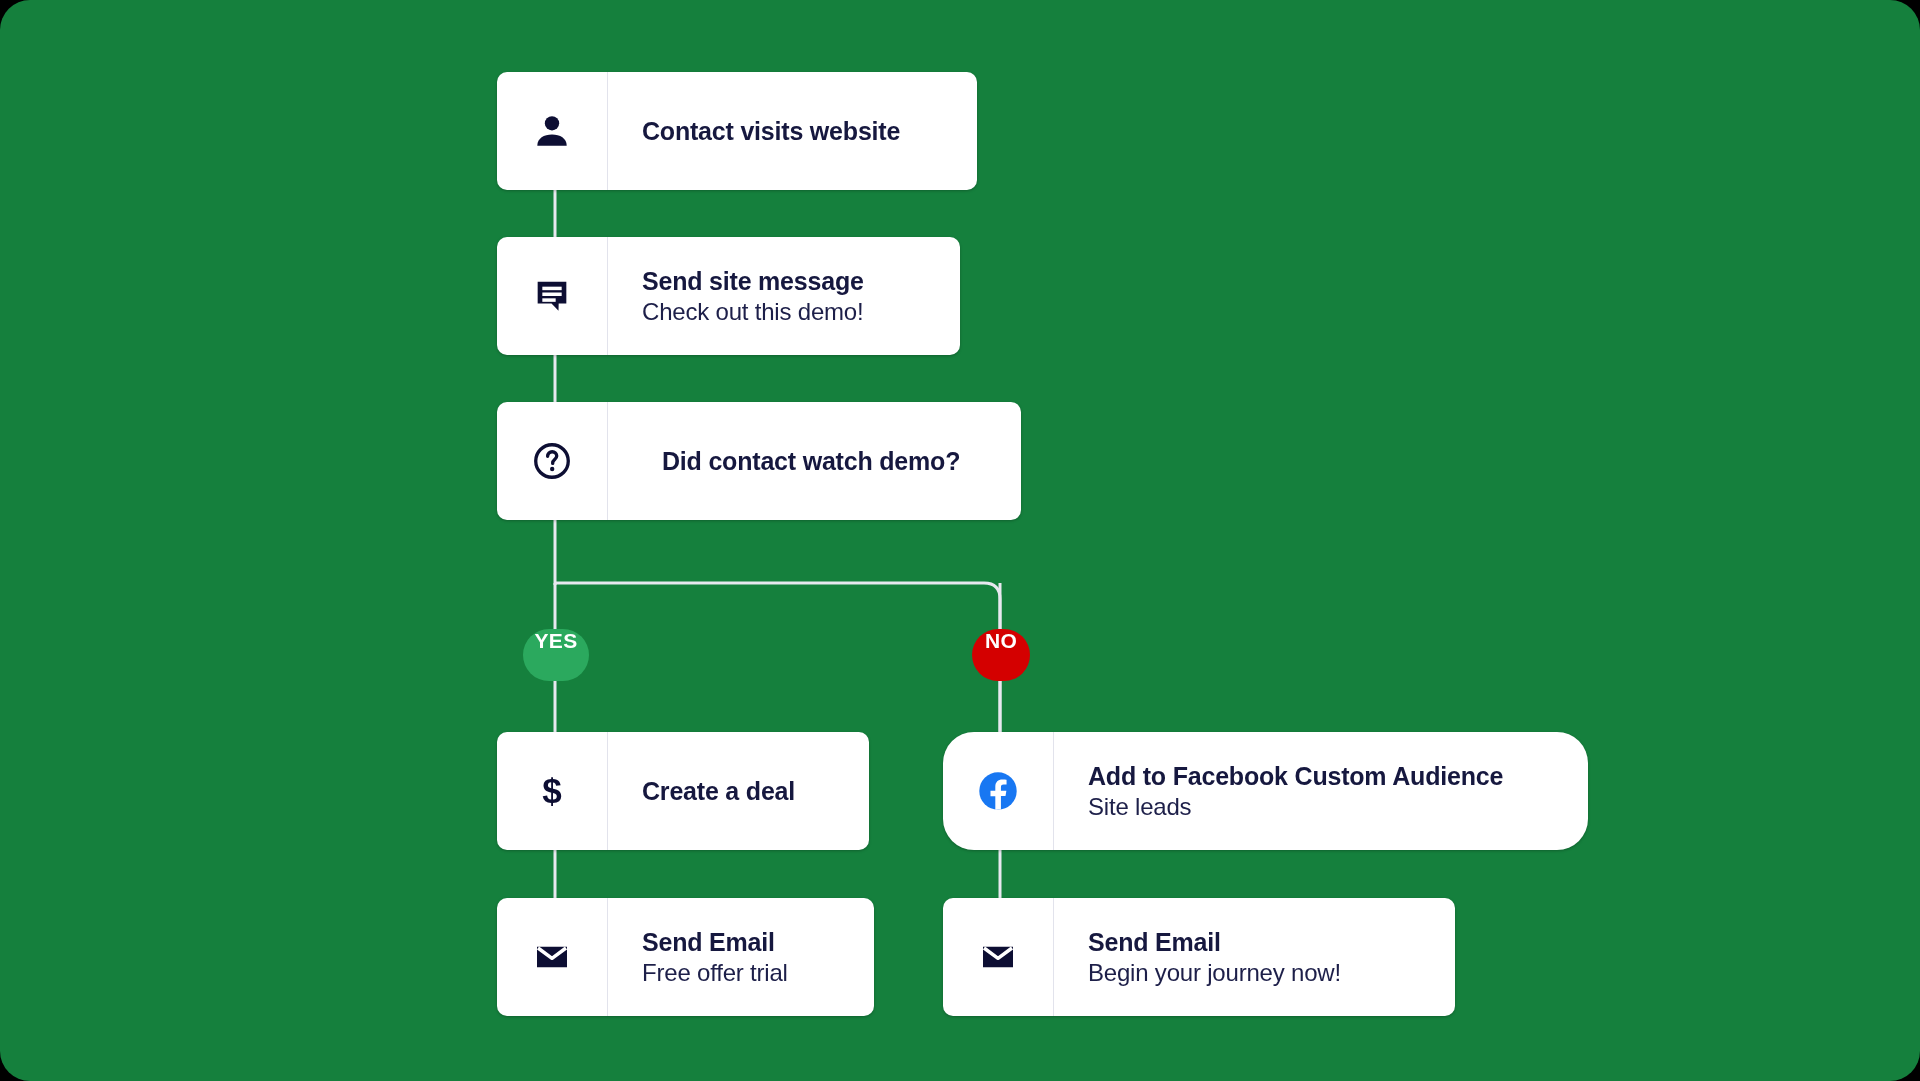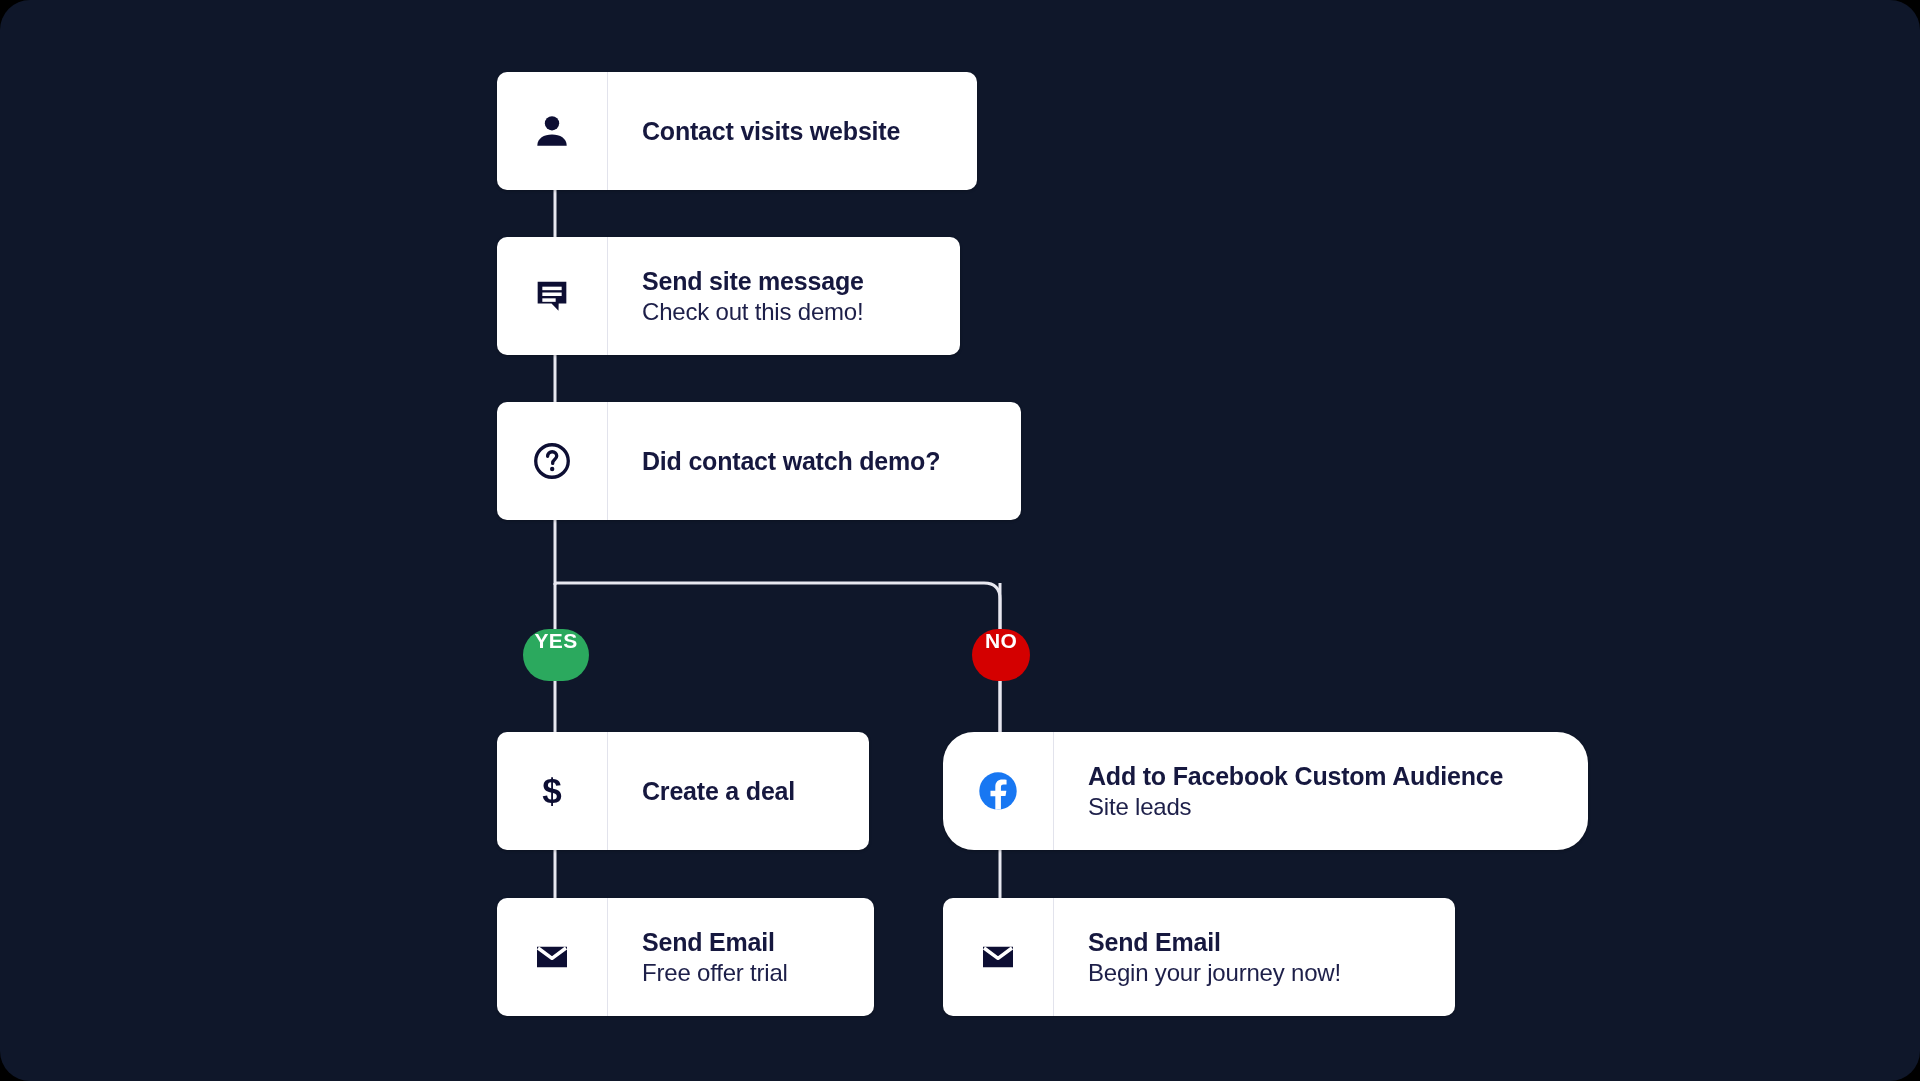--- a/index.html
+++ b/index.html
@@ -13,21 +13,21 @@
     font-family: "Liberation Sans", sans-serif;
     overflow: hidden;
   }
 
   #canvas {
     position: absolute;
     left: 0;
     top: 0;
     width: 1920px;
     height: 1081px;
-    background: #0f172a;
+    background: #15803d;
     border-radius: 30px;
     overflow: hidden;
   }
 
   
   #wires {
     position: absolute;
     left: 0;
     top: 0;
     width: 1920px;
@@ -137,21 +137,21 @@
         <rect x="6.2" y="9.9" width="11.6" height="2.1" fill="#ffffff"></rect>
         <rect x="6.2" y="13.4" width="8.0" height="2.1" fill="#ffffff"></rect>
       </svg>
     </div>
     <div class="card-body">
       <div class="card-title">Send site message</div>
       <div class="card-sub">Check out this demo!</div>
     </div>
   </div>
 
-  <div class="card" style="left:497px; top:402px; width:524px; height:118px;">
+  <div class="card" style="left:497px; top:402px; width:524px; height:118px;gap:20px;">
     <div class="card-icon">
       <svg class="icon-svg" width="42" height="42" viewBox="0 0 24 24" aria-hidden="true">
         <circle cx="12" cy="12" r="9.3" fill="none" stroke="#0D0E33" stroke-width="1.9"></circle>
         <path d="M9.5 9.3c0-1.5 1.2-2.6 2.6-2.6 1.5 0 2.6 1 2.6 2.4 0 1.9-2.3 2.1-2.3 3.9v0.4" fill="none" stroke="#0D0E33" stroke-width="1.9" stroke-linecap="round"></path>
         <circle cx="12.1" cy="16.6" r="1.25" fill="#0D0E33"></circle>
       </svg>
     </div>
     <div class="card-body">
       <div class="card-title">Did contact watch demo?</div>
     </div>

